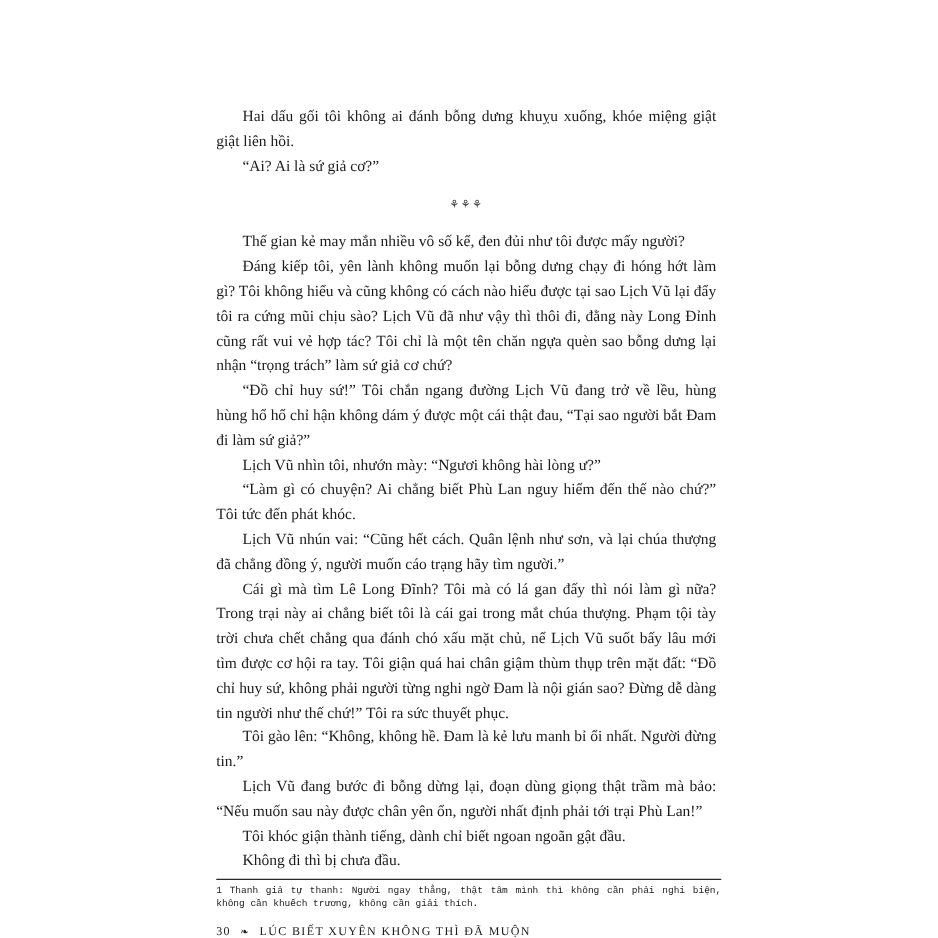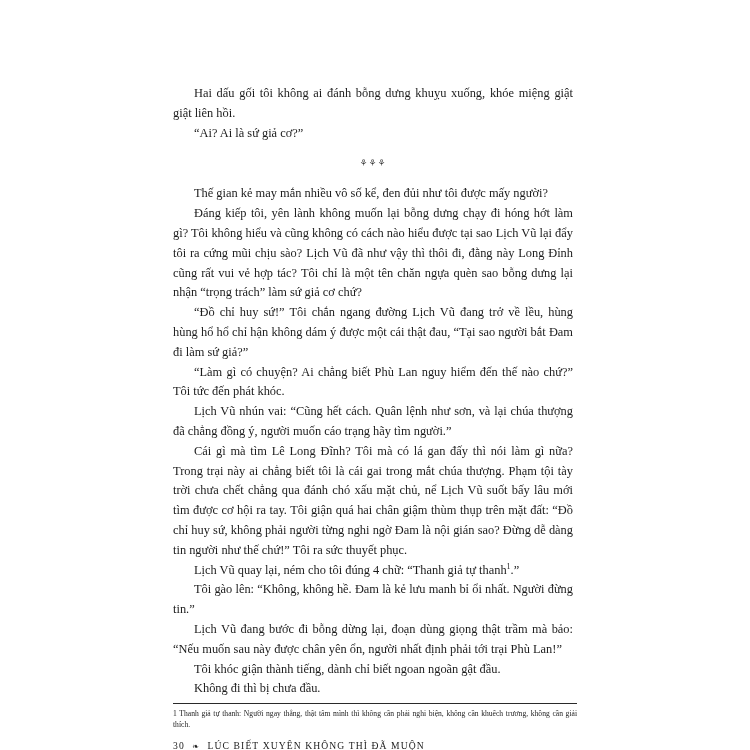--- a/index.html
+++ b/index.html
@@ -40,20 +40,21 @@
     letter-spacing: 1px;
     color: #3a3a3a;
     margin: 15px 0 16px 0;
     width: 400px;
   }
   .footnote-wrap {
     position: absolute;
     left: 173px;
     top: 655px;
     width: 404px;
+    font-family: Liberation Mono, monospace;
   }
   .footnote-rule {
     width: 404px;
     height: 1px;
     background: #2a2a2a;
     margin: 0 0 4px 0;
   }
   .footnote {
     font-size: 7.6px;
     line-height: 11.4px;
@@ -96,24 +97,24 @@
     <p class="para">Hai dấu gối tôi không ai đánh bỗng dưng khuỵu xuống, khóe miệng giật giật liên hồi.</p>
     <p class="para">“Ai? Ai là sứ giả cơ?”</p>
   </div>
 
   <div class="divider">⚘⚘⚘</div>
 
   <div class="body-text">
     <p class="para">Thế gian kẻ may mắn nhiều vô số kể, đen đủi như tôi được mấy người?</p>
     <p class="para">Đáng kiếp tôi, yên lành không muốn lại bỗng dưng chạy đi hóng hớt làm gì? Tôi không hiểu và cũng không có cách nào hiểu được tại sao Lịch Vũ lại đẩy tôi ra cứng mũi chịu sào? Lịch Vũ đã như vậy thì thôi đi, đằng này Long Đỉnh cũng rất vui vẻ hợp tác? Tôi chỉ là một tên chăn ngựa quèn sao bỗng dưng lại nhận “trọng trách” làm sứ giả cơ chứ?</p>
     <p class="para">“Đồ chỉ huy sứ!” Tôi chắn ngang đường Lịch Vũ đang trở về lều, hùng hùng hổ hổ chỉ hận không dám ý được một cái thật đau, “Tại sao người bắt Đam đi làm sứ giả?”</p>
+    <p class="para">Lịch Vũ nhìn tôi, nhướn mày: “Ngươi không hài lòng ư?”</p>
     <p class="para">“Làm gì có chuyện? Ai chẳng biết Phù Lan nguy hiểm đến thế nào chứ?” Tôi tức đến phát khóc.</p>
     <p class="para">Lịch Vũ nhún vai: “Cũng hết cách. Quân lệnh như sơn, và lại chúa thượng đã chẳng đồng ý, người muốn cáo trạng hãy tìm người.”</p>
     <p class="para">Cái gì mà tìm Lê Long Đĩnh? Tôi mà có lá gan đấy thì nói làm gì nữa? Trong trại này ai chẳng biết tôi là cái gai trong mắt chúa thượng. Phạm tội tày trời chưa chết chẳng qua đánh chó xấu mặt chủ, nể Lịch Vũ suốt bấy lâu mới tìm được cơ hội ra tay. Tôi giận quá hai chân giậm thùm thụp trên mặt đất: “Đồ chỉ huy sứ, không phải người từng nghi ngờ Đam là nội gián sao? Đừng dễ dàng tin người như thế chứ!” Tôi ra sức thuyết phục.</p>
-    <p class="para"><span>Lịch Vũ quay lại, ném cho tôi đúng 4 chữ: “Thanh giả tự thanh<sup class="fn">1</sup>.”</span></p>
     <p class="para">Tôi gào lên: “Không, không hề. Đam là kẻ lưu manh bỉ ổi nhất. Người đừng tin.”</p>
     <p class="para">Lịch Vũ đang bước đi bỗng dừng lại, đoạn dùng giọng thật trầm mà bảo: “Nếu muốn sau này được chân yên ổn, người nhất định phải tới trại Phù Lan!”</p>
     <p class="para">Tôi khóc giận thành tiếng, dành chỉ biết ngoan ngoãn gật đầu.</p>
     <p class="para">Không đi thì bị chưa đầu.</p>
   </div>
 
   <div class="footnote-wrap">
     <div class="footnote-rule"></div>
     <div class="footnote">1 Thanh giả tự thanh: Người ngay thẳng, thật tâm mình thì không cần phải nghi biện, không cần khuếch trương, không cần giải thích.</div>
   </div>

